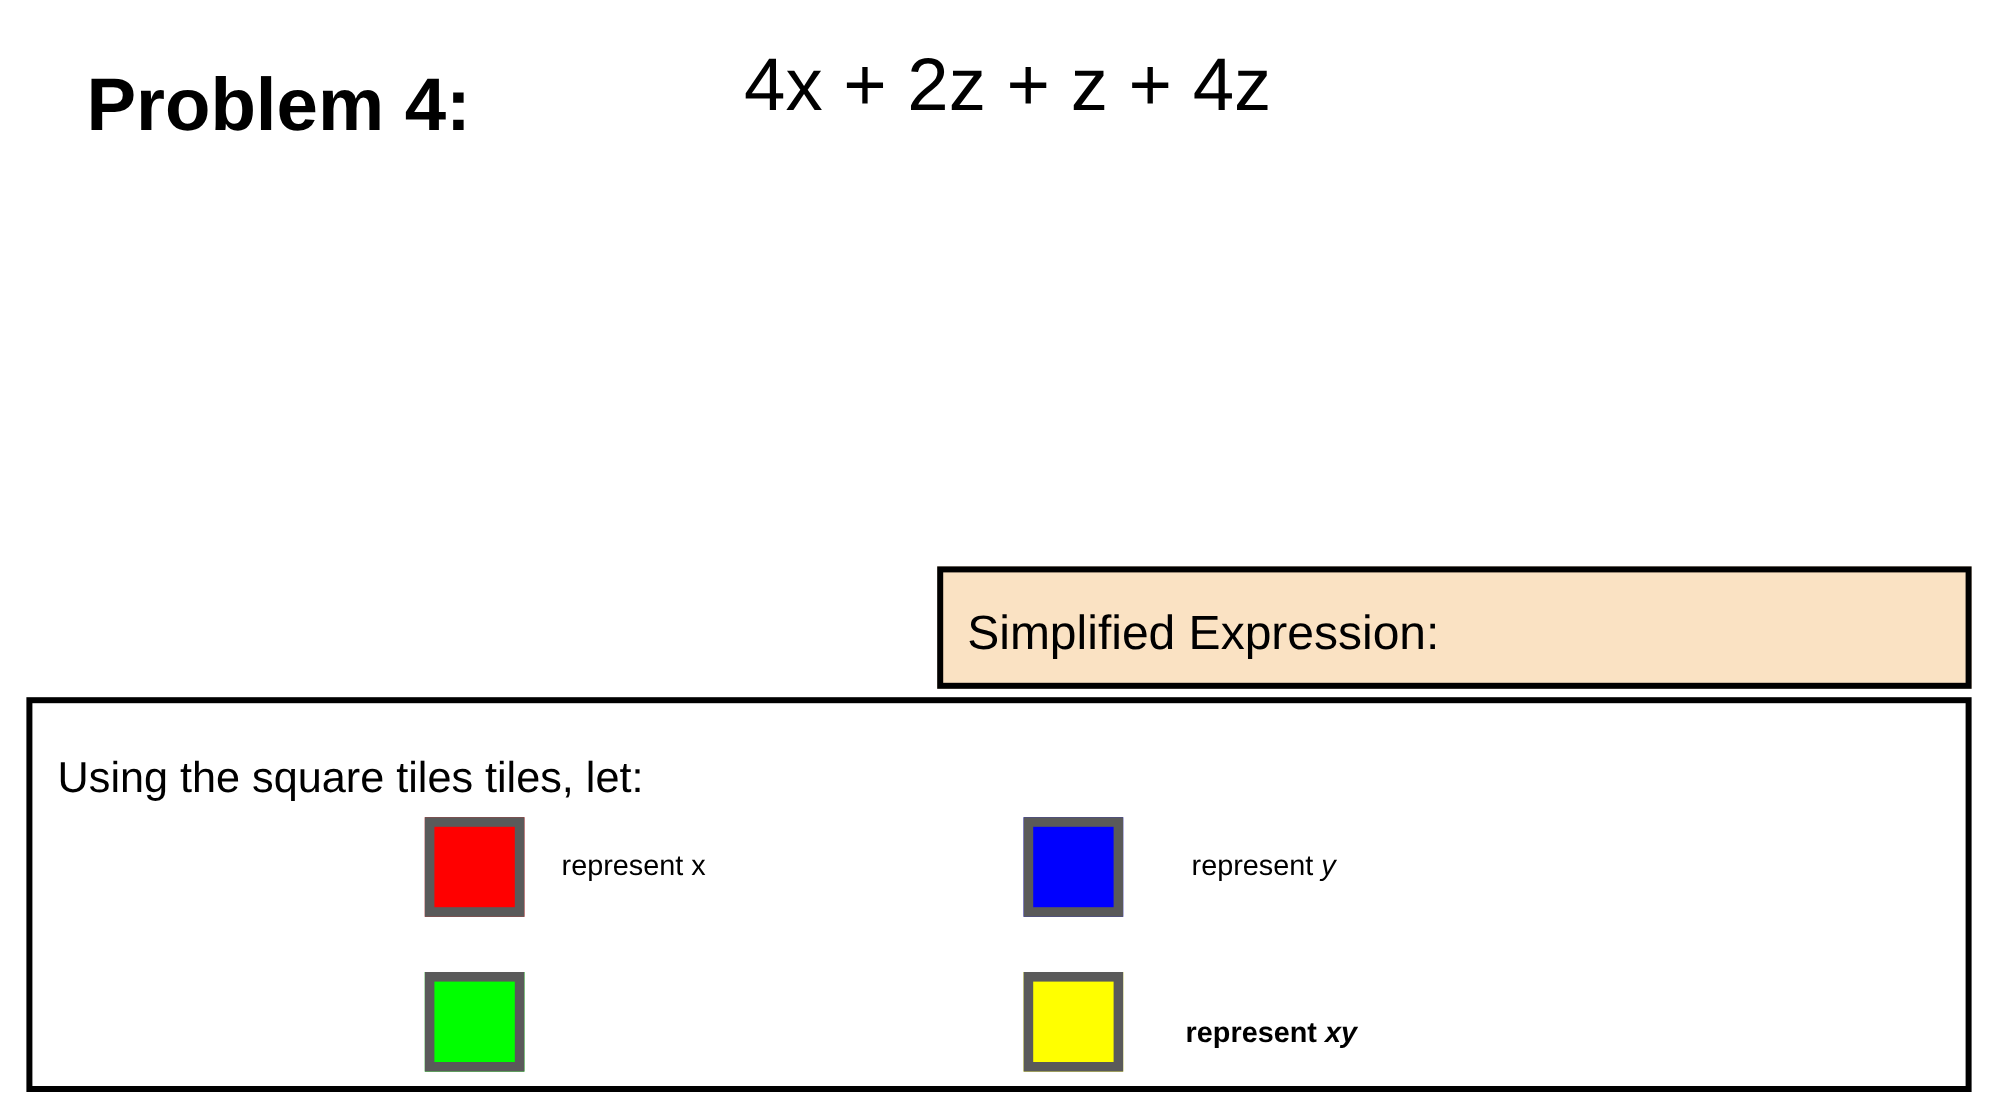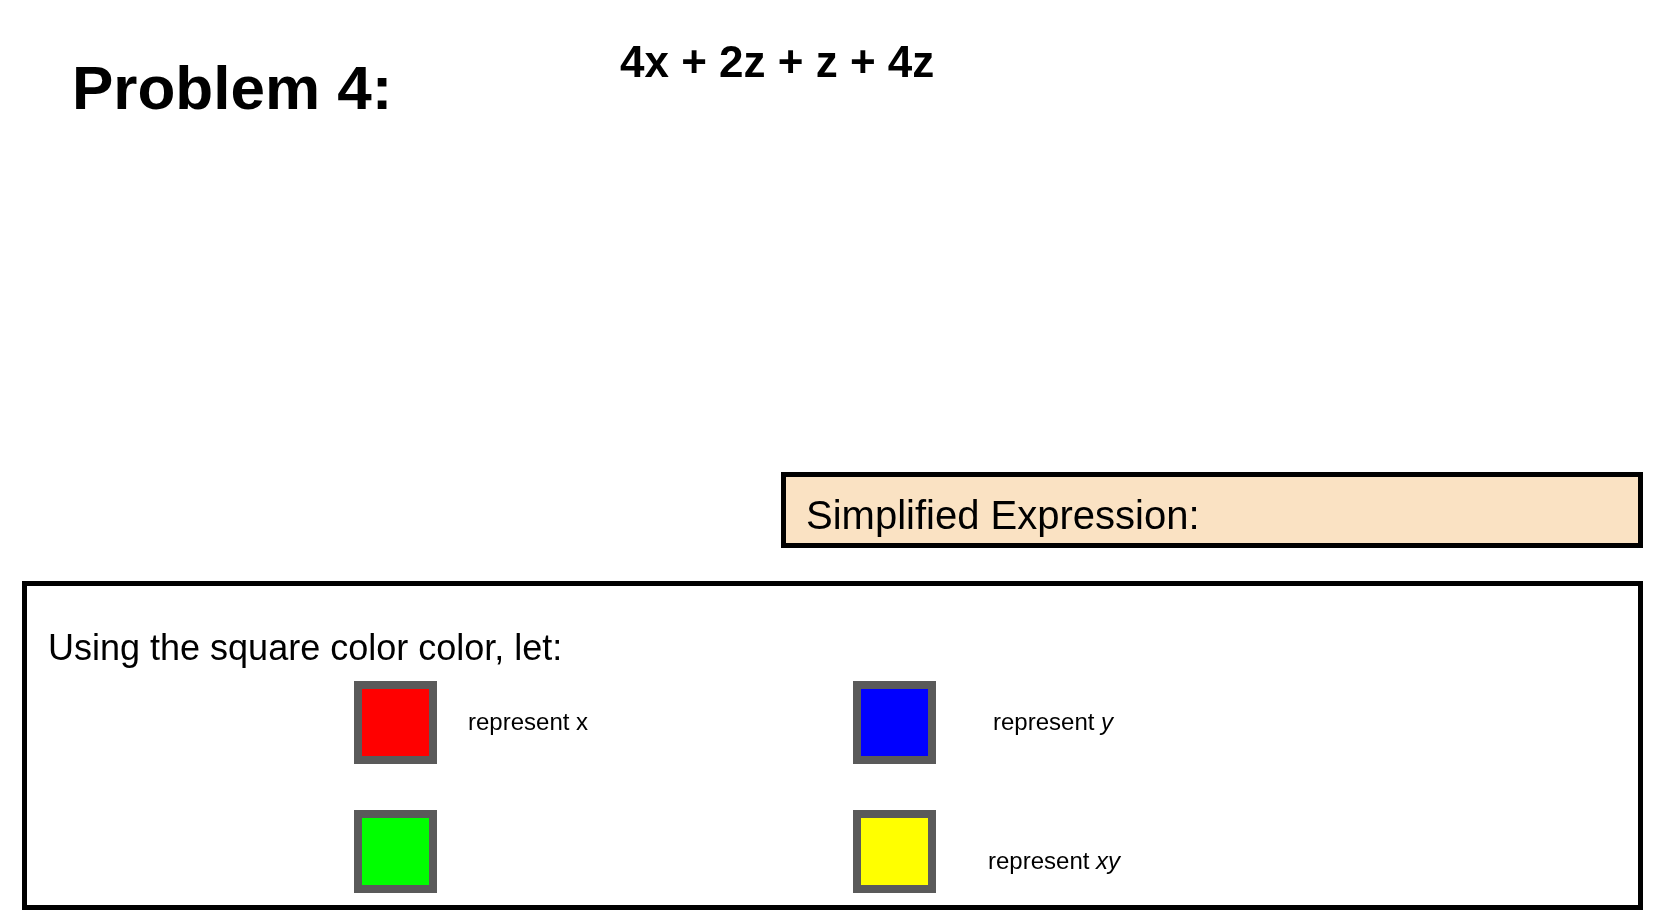--- a/index.html
+++ b/index.html
@@ -25,33 +25,33 @@
     font-size: 62px;
     font-weight: bold;
     line-height: 1.1;
     white-space: nowrap;
     margin-top: 16px;
   }
   .expression {
     position: absolute;
     left: 620px;
     top: 38px;
-    font-size: 44px;
-    font-weight: bold;
+    font-size: 62px;
+    font-weight: normal;
     line-height: 1.1;
     white-space: nowrap;
   }
 
   
   .simplified-box {
     position: absolute;
     left: 781px;
     top: 472px;
     width: 862px;
-    height: 76px;
+    height: 102px;
     box-sizing: border-box;
     border: 5px solid #000000;
     display: flex;
     align-items: center;
   }
   .simplified-box .label {
     font-size: 40px;
     padding-left: 20px;
     padding-top: 10px;
     white-space: nowrap;
@@ -92,38 +92,38 @@
   .var.italic { font-style: italic; }
 
   #tile-red    { left: 354px; top: 681px; }
   #tile-blue   { left: 853px; top: 681px; }
   #tile-green  { left: 354px; top: 810px; }
   #tile-yellow { left: 853px; top: 810px; }
 
   #label-x  { left: 468px; top: 701px; }
   #label-y  { left: 993px; top: 701px; }
   #label-z  { left: 462px; top: 840px; }
-  #label-xy { left: 988px; top: 840px; }
+  #label-xy { left: 988px; top: 840px; font-weight: bold; }
 </style>
 </head>
 <body>
 
 <div class="canvas">
 
   <div class="title">Problem 4:</div>
 
   <div class="expression">4x + 2z + z + 4z</div>
 
   <div class="simplified-box" style="background-color: rgb(250, 226, 195); border-color: rgb(0, 0, 0);">
     <span class="label">Simplified Expression:</span>
   </div>
 
   <div class="tiles-panel"></div>
 
-  <div class="instruction">Using the square color color, let:</div>
+  <div class="instruction">Using the square tiles tiles, let:</div>
 
   <div class="tile" id="tile-red" style="background-color: rgb(255, 0, 0); border-color: rgb(90, 90, 90);"></div>
   <div class="tile-label" id="label-x"><span>represent </span><span class="var upright">x</span></div>
 
   <div class="tile" id="tile-blue" style="background-color: rgb(0, 0, 255); border-color: rgb(90, 90, 90);"></div>
   <div class="tile-label" id="label-y"><span>represent </span><span class="var italic">y</span></div>
 
   <div class="tile" id="tile-green" style="background-color: rgb(0, 255, 0); border-color: rgb(90, 90, 90);"></div>
 
   <div class="tile" id="tile-yellow" style="background-color: rgb(255, 255, 0); border-color: rgb(90, 90, 90);"></div>

